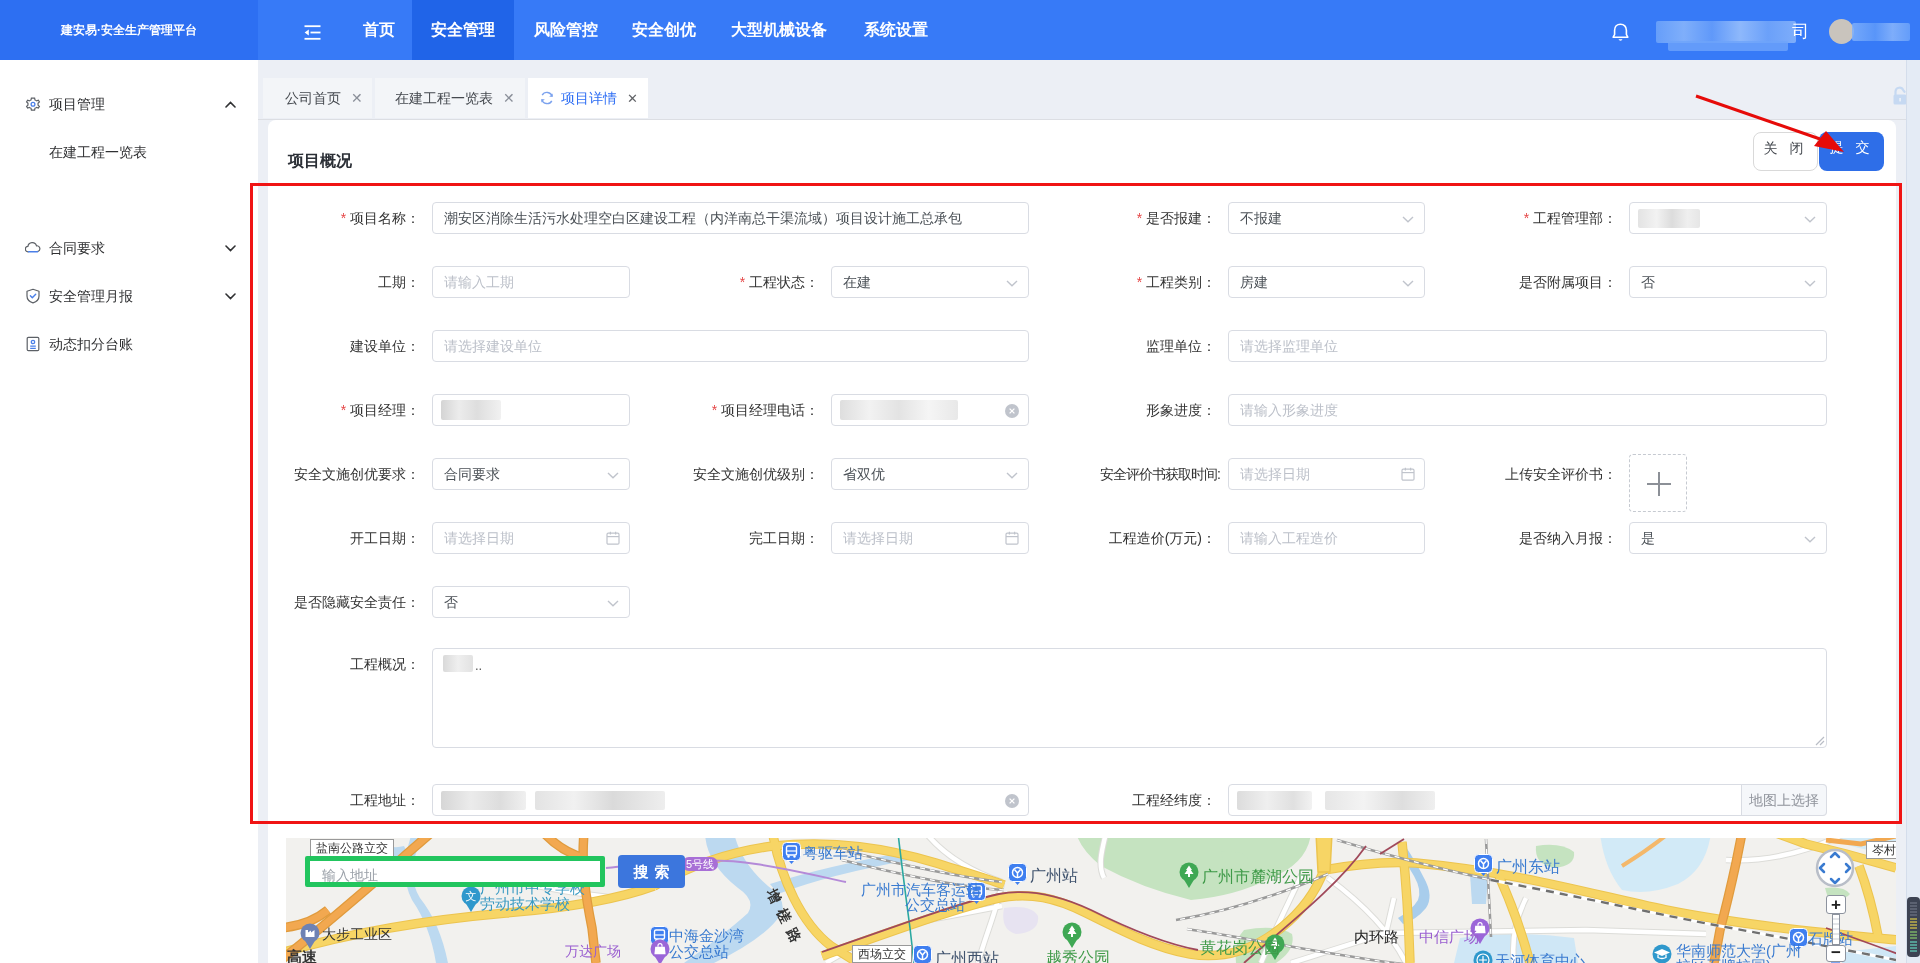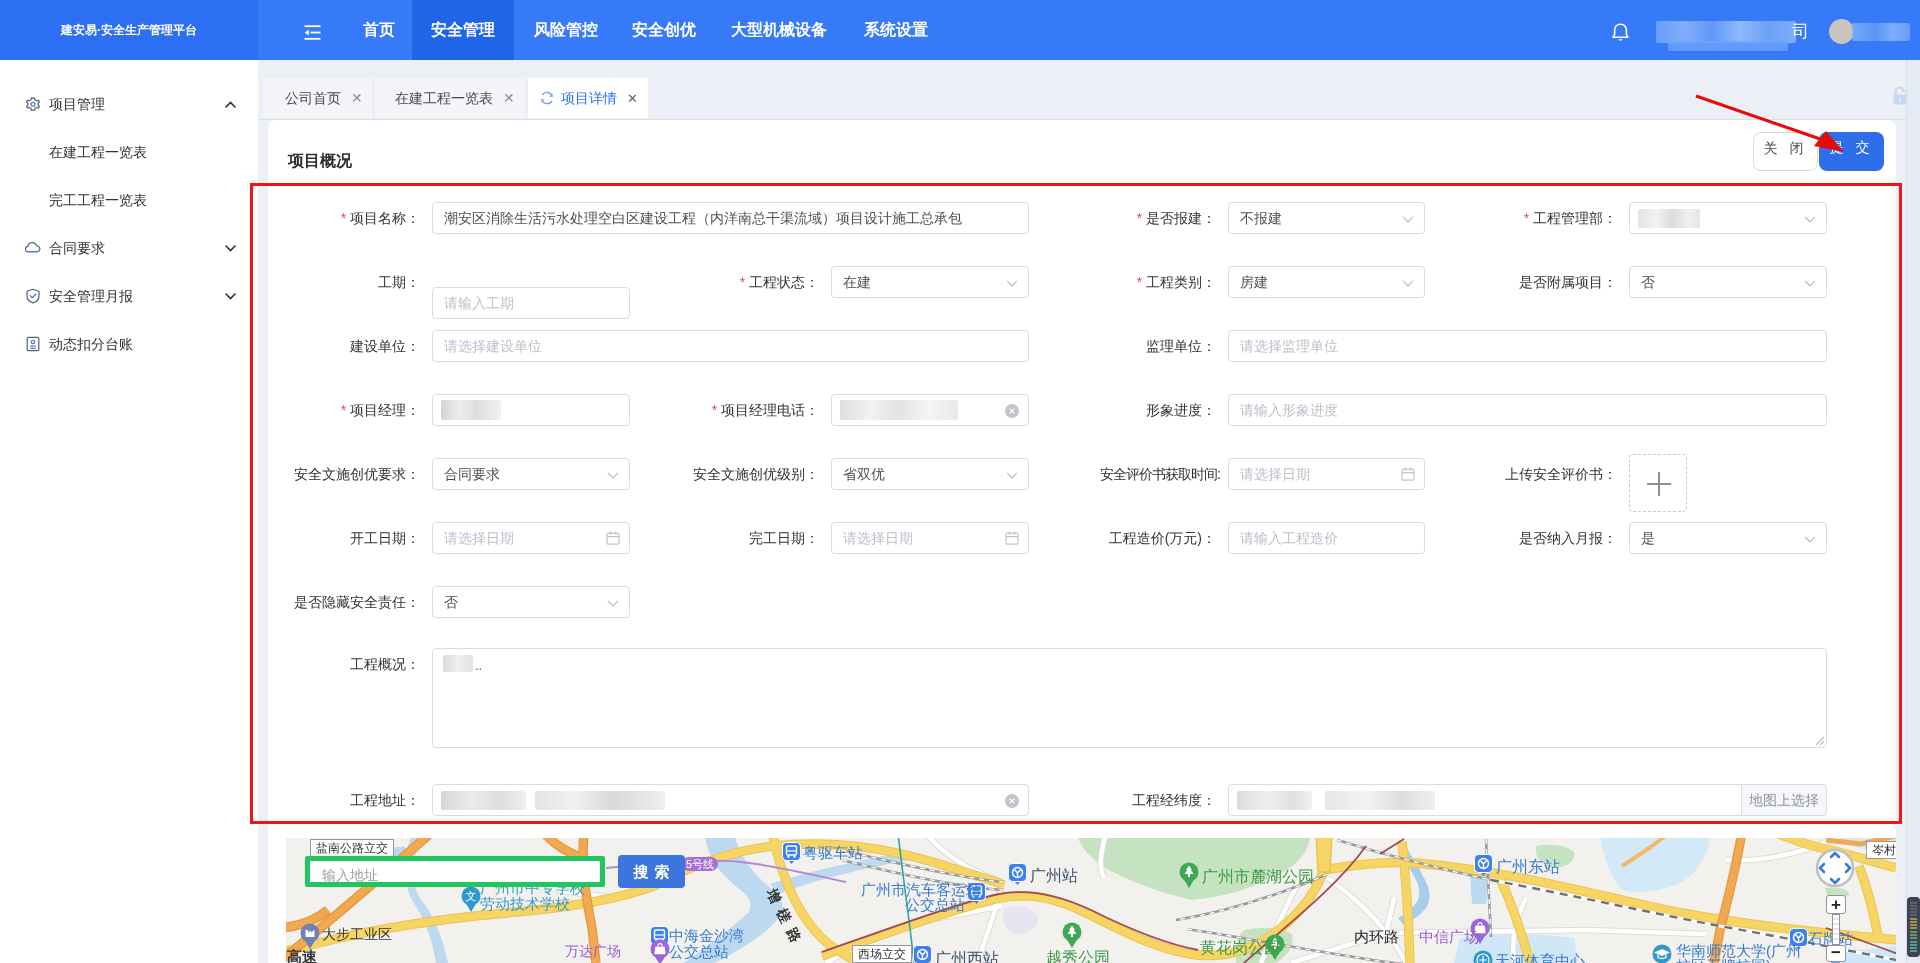--- a/index.html
+++ b/index.html
@@ -80,23 +80,20 @@
         <circle cx="8" cy="8.2" r="1.9" fill="none" stroke="#4a7fe8" stroke-width="1.3"></circle>
       </svg>
     <span class="txt">项目管理</span>
     <svg class="abs" style="right:22px;top:21px;" width="11" height="7" viewBox="0 0 11 7">
         <path d="M1 6 L5.5 1.5 L10 6" fill="none" stroke="#303133" stroke-width="1.6" stroke-linecap="round"></path>
       </svg>
   </div>
   <div class="menu-item" style="top:68px;">
       <span class="txt">在建工程一览表</span>
     </div>
-  <div class="menu-item" style="top:116px;">
-      <span class="txt">完工工程一览表</span>
-    </div>
   <div class="menu-item" style="top:164px;">
     <svg class="ic" viewBox="0 0 16 16">
         <path d="M3.2 11.8 a2.7 2.7 0 0 1 -.3-5.4 a4.4 4.4 0 0 1 8.6-.6 a2.9 2.9 0 0 1 1.4 5.6" fill="none" stroke="#5c6066" stroke-width="1.2" stroke-linecap="round"></path>
         <path d="M3.6 11.8 L12.6 11.8" stroke="#4a7fe8" stroke-width="1.4" stroke-linecap="round"></path>
       </svg>
     <span class="txt">合同要求</span>
     <svg class="abs" style="right:22px;top:21px;" width="11" height="7" viewBox="0 0 11 7">
         <path d="M1 1 L5.5 5.5 L10 1" fill="none" stroke="#303133" stroke-width="1.6" stroke-linecap="round"></path>
       </svg>
   </div>
@@ -148,21 +145,21 @@
         </svg></div>
     <div class="lbl req" style="left:1197px;top:82px;width:152px;line-height:32px;">工程管理部：</div>
     <div class="inp" style="left:1361px;top:82px;width:198px;">
         <span class="blur" style="left:8px;top:6px;width:62px;height:19px;background:linear-gradient(90deg,#e3e3e3,#f2f2f2 30%,#dcdcdc 55%,#efefef 80%,#e6e6e6);"></span>
         <svg class="chev" style="top:13px;" width="12" height="7" viewBox="0 0 12 7">
           <path d="M1 1 L6 5.7 L11 1" fill="none" stroke="#c0c4cc" stroke-width="1.4"></path>
         </svg>
       </div>
 
     <div class="lbl" style="left:0;top:146px;width:152px;line-height:32px;">工期：</div>
-    <div class="inp ph" style="left:164px;top:146px;width:198px;margin-top:21px;">请输入工期</div>
+    <div class="inp ph" style="left:164px;top:146px;width:198px;">请输入工期</div>
     <div class="lbl req" style="left:399px;top:146px;width:152px;line-height:32px;">工程状态：</div>
     <div class="inp" style="left:563px;top:146px;width:198px;">在建<svg class="chev" style="top:13px;" width="12" height="7" viewBox="0 0 12 7">
           <path d="M1 1 L6 5.7 L11 1" fill="none" stroke="#c0c4cc" stroke-width="1.4"></path>
         </svg></div>
     <div class="lbl req" style="left:796px;top:146px;width:152px;line-height:32px;">工程类别：</div>
     <div class="inp" style="left:960px;top:146px;width:197px;">房建<svg class="chev" style="top:13px;" width="12" height="7" viewBox="0 0 12 7">
           <path d="M1 1 L6 5.7 L11 1" fill="none" stroke="#c0c4cc" stroke-width="1.4"></path>
         </svg></div>
     <div class="lbl" style="left:1197px;top:146px;width:152px;line-height:32px;">是否附属项目：</div>
     <div class="inp" style="left:1361px;top:146px;width:198px;">否<svg class="chev" style="top:13px;" width="12" height="7" viewBox="0 0 12 7">

